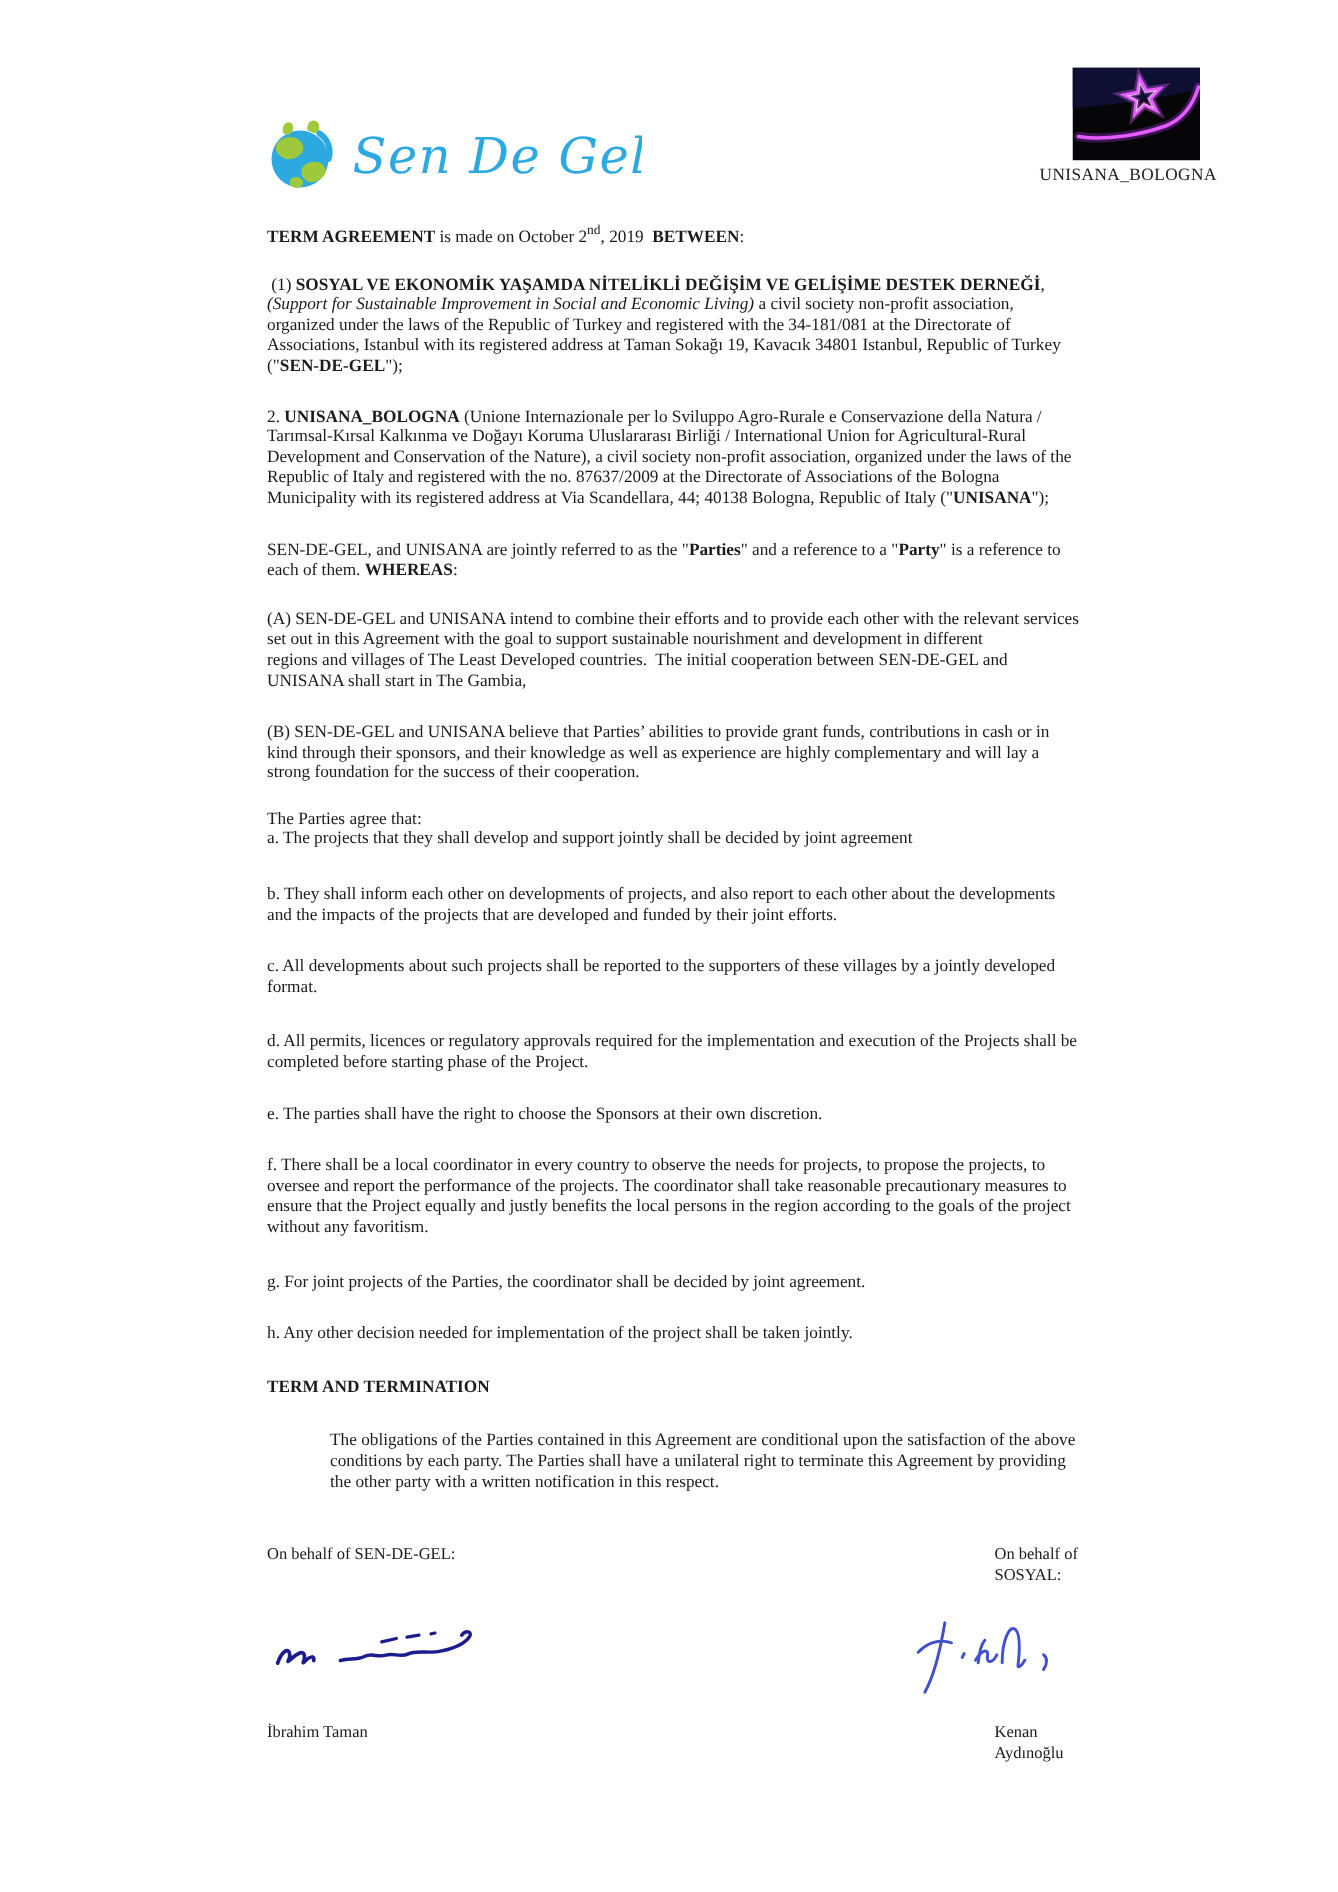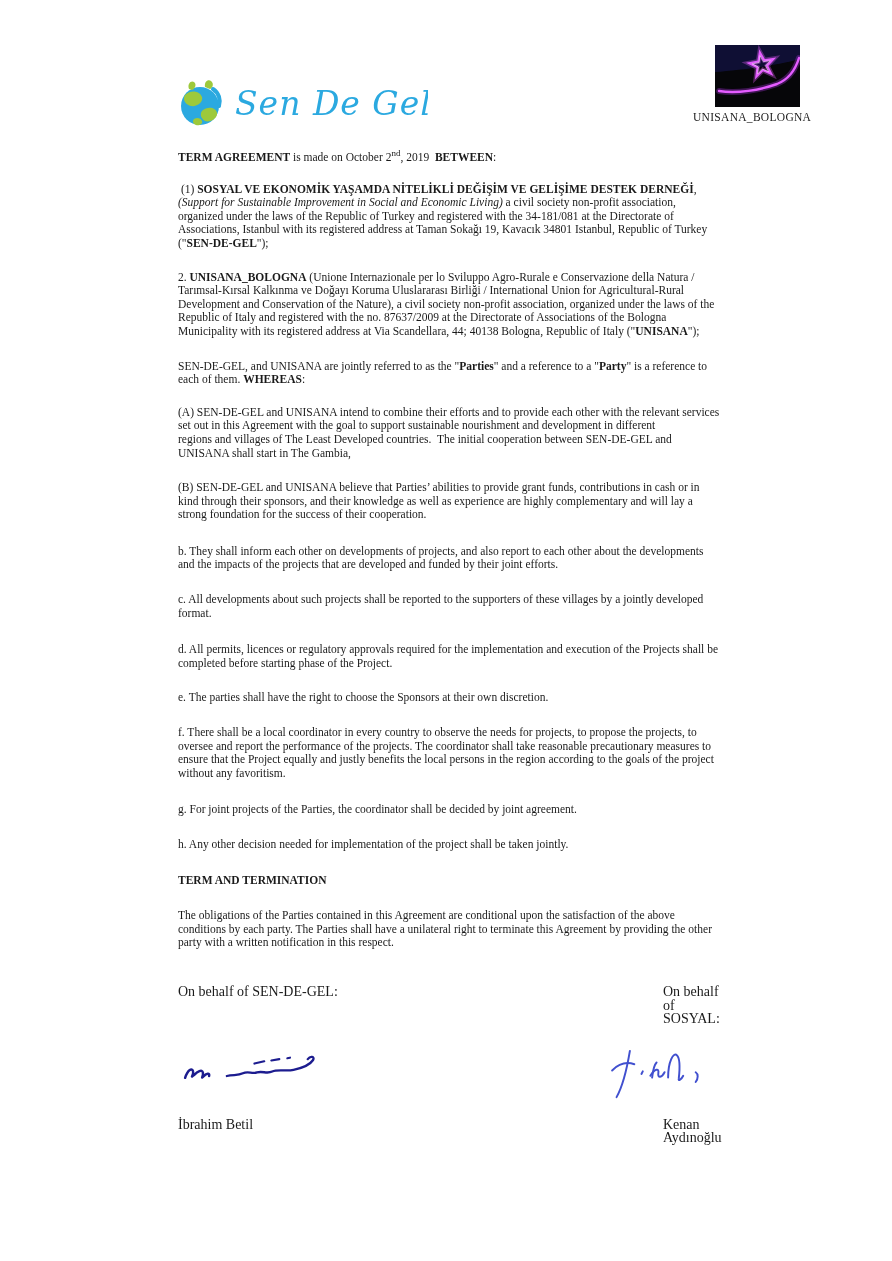--- a/index.html
+++ b/index.html
@@ -53,23 +53,23 @@
   .para .sup{font-size:9px;vertical-align:5px;}
   p[data-name="para-intro"]{margin-top:0;}
   p[data-name="para-party-1"]{margin-top:18px;}
   p[data-name="para-party-2"]{margin-top:20px;}
   p[data-name="para-whereas-a"]{margin-top:19px;}
   p[data-name="para-agree-intro"]{margin-top:17px;}
   p[data-name="para-item-b"]{margin-top:23px;}
   p[data-name="para-item-d"]{margin-top:23px;}
   p[data-name="para-item-g"]{margin-top:23px;}
   p[data-name="para-term-heading"]{margin-top:22px;}
-  p[data-name="para-term-body"]{margin-top:22px;}
+  p[data-name="para-term-body"]{margin-top:22px;margin-left:42px;}
   
-  .sig-area{padding:0 128px 0 135px;font-size:14px;line-height:13.6px;}
+  .sig-area{padding:0 128px 0 135px;font-size:11px;line-height:13.6px;}
   .behalf-row{display:flex;margin-top:35px;}
   .behalf-row .left-cell{width:485px;flex:none;}
   .sig-row{display:flex;margin-top:12px;height:76px;align-items:flex-start;}
   .sig-left-img{margin-top:6px;}
   .sig-right-img{margin-left:263px;}
   .s-navy{stroke:var(--sig-navy,#1c1c8f);fill:none;stroke-linecap:round;stroke-linejoin:round;}
   .s-blue{stroke:var(--sig-blue,#4150cf);fill:none;stroke-linecap:round;stroke-linejoin:round;}
   .names-row{display:flex;margin-top:4px;}
   .names-row .left-cell{width:485px;flex:none;}
 </style>
@@ -111,20 +111,22 @@
   </div>
 
   <div class="body-col" data-name="agreement-body">
       <p class="para" data-name="para-intro"><span class="b" data-name="text-segment">TERM AGREEMENT</span><span data-name="text-segment"> is made on October 2</span><span class="sup" data-name="text-segment">nd</span><span data-name="text-segment">, 2019  </span><span class="b" data-name="text-segment">BETWEEN</span><span data-name="text-segment">:</span></p>
       <p class="para" data-name="para-party-1"><span data-name="text-segment"> (1) </span><span class="b" data-name="text-segment">SOSYAL VE EKONOMİK YAŞAMDA NİTELİKLİ DEĞİŞİM VE GELİŞİME DESTEK DERNEĞİ</span><span data-name="text-segment">, </span><span class="i" data-name="text-segment">(Support for Sustainable Improvement in Social and Economic Living)</span><span data-name="text-segment"> a civil society non-profit association, organized under the laws of the Republic of Turkey and registered with the 34-181/081 at the Directorate of Associations, Istanbul with its registered address at Taman Sokağı 19, Kavacık 34801 Istanbul, Republic of Turkey ("</span><span class="b" data-name="text-segment">SEN-DE-GEL</span><span data-name="text-segment">");</span></p>
       <p class="para" data-name="para-party-2"><span data-name="text-segment">2. </span><span class="b" data-name="text-segment">UNISANA_BOLOGNA</span><span data-name="text-segment"> (Unione Internazionale per lo Sviluppo Agro-Rurale e Conservazione della Natura / Tarımsal-Kırsal Kalkınma ve Doğayı Koruma Uluslararası Birliği / International Union for Agricultural-Rural Development and Conservation of the Nature), a civil society non-profit association, organized under the laws of the Republic of Italy and registered with the no. 87637/2009 at the Directorate of Associations of the Bologna Municipality with its registered address at Via Scandellara, 44; 40138 Bologna, Republic of Italy ("</span><span class="b" data-name="text-segment">UNISANA</span><span data-name="text-segment">");</span></p>
       <p class="para" data-name="para-parties-ref"><span data-name="text-segment">SEN-DE-GEL, and UNISANA are jointly referred to as the "</span><span class="b" data-name="text-segment">Parties</span><span data-name="text-segment">" and a reference to a "</span><span class="b" data-name="text-segment">Party</span><span data-name="text-segment">" is a reference to each of them. </span><span class="b" data-name="text-segment">WHEREAS</span><span data-name="text-segment">:</span></p>
       <p class="para" data-name="para-whereas-a"><span data-name="text-segment">(A) SEN-DE-GEL and UNISANA intend to combine their efforts and to provide each other with the relevant services set out in this Agreement with the goal to support sustainable nourishment and development in different
 regions and villages of The Least Developed countries.  The initial cooperation between SEN-DE-GEL and UNISANA shall start in The Gambia,</span></p>
       <p class="para" data-name="para-whereas-b"><span data-name="text-segment">(B) SEN-DE-GEL and UNISANA believe that Parties’ abilities to provide grant funds, contributions in cash or in kind through their sponsors, and their knowledge as well as experience are highly complementary and will lay a strong foundation for the success of their cooperation.</span></p>
+      <p class="para" data-name="para-agree-intro"><span data-name="text-segment">The Parties agree that:
+a. The projects that they shall develop and support jointly shall be decided by joint agreement</span></p>
       <p class="para" data-name="para-item-b"><span data-name="text-segment">b. They shall inform each other on developments of projects, and also report to each other about the developments and the impacts of the projects that are developed and funded by their joint efforts.</span></p>
       <p class="para" data-name="para-item-c"><span data-name="text-segment">c. All developments about such projects shall be reported to the supporters of these villages by a jointly developed format.</span></p>
       <p class="para" data-name="para-item-d"><span data-name="text-segment">d. All permits, licences or regulatory approvals required for the implementation and execution of the Projects shall be completed before starting phase of the Project.</span></p>
       <p class="para" data-name="para-item-e"><span data-name="text-segment">e. The parties shall have the right to choose the Sponsors at their own discretion.</span></p>
       <p class="para" data-name="para-item-f"><span data-name="text-segment">f. There shall be a local coordinator in every country to observe the needs for projects, to propose the projects, to oversee and report the performance of the projects. The coordinator shall take reasonable precautionary measures to ensure that the Project equally and justly benefits the local persons in the region according to the goals of the project without any favoritism.</span></p>
       <p class="para" data-name="para-item-g"><span data-name="text-segment">g. For joint projects of the Parties, the coordinator shall be decided by joint agreement.</span></p>
       <p class="para" data-name="para-item-h"><span data-name="text-segment">h. Any other decision needed for implementation of the project shall be taken jointly.</span></p>
       <p class="para" data-name="para-term-heading"><span class="b" data-name="text-segment">TERM AND TERMINATION</span></p>
       <p class="para" data-name="para-term-body"><span data-name="text-segment">The obligations of the Parties contained in this Agreement are conditional upon the satisfaction of the above conditions by each party. The Parties shall have a unilateral right to terminate this Agreement by providing the other party with a written notification in this respect.</span></p>
     </div>
@@ -149,19 +151,19 @@
         <path class="s-blue" stroke-width="2.2" d="M8,32 C15,25 24,22 33,25"></path>
         <path class="s-blue" stroke-width="2.2" d="M41,36 L42.5,33"></path>
         <path class="s-blue" stroke-width="2.2" d="M53,40 C54,31 56,25 58,23"></path>
         <path class="s-blue" stroke-width="2.2" d="M51,38 C56,30 61,29 60,35 C59,41 64,40 67,34"></path>
         <path class="s-blue" stroke-width="2.2" d="M71,40 C71,22 77,11 81,15 C85,19 84,32 83,41 C82,45 86,42 88,38"></path>
         <path class="s-blue" stroke-width="2.2" d="M102,34 C105,36 105,41 102,45"></path>
       </svg>
     </div>
 
     <div class="names-row" data-name="names-row">
-      <span class="left-cell" data-name="signatory-name-left">İbrahim Betil</span>
+      <span class="left-cell" data-name="signatory-name-left">İbrahim Taman</span>
       <span data-name="signatory-name-right">Kenan Aydınoğlu</span>
     </div>
 
   </div>
 
 </div>
 
 </body></html>

